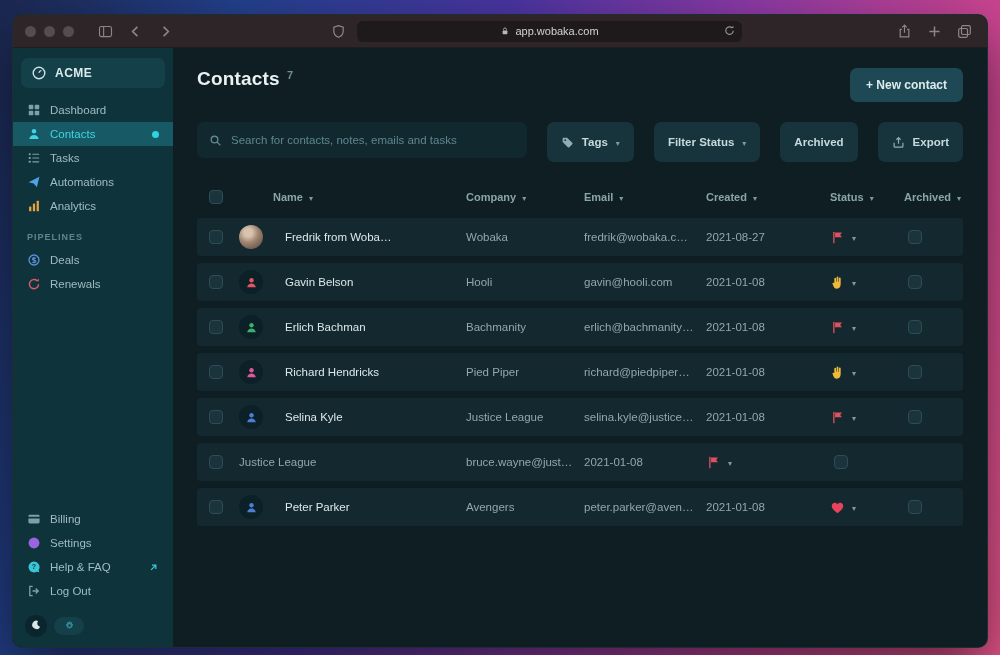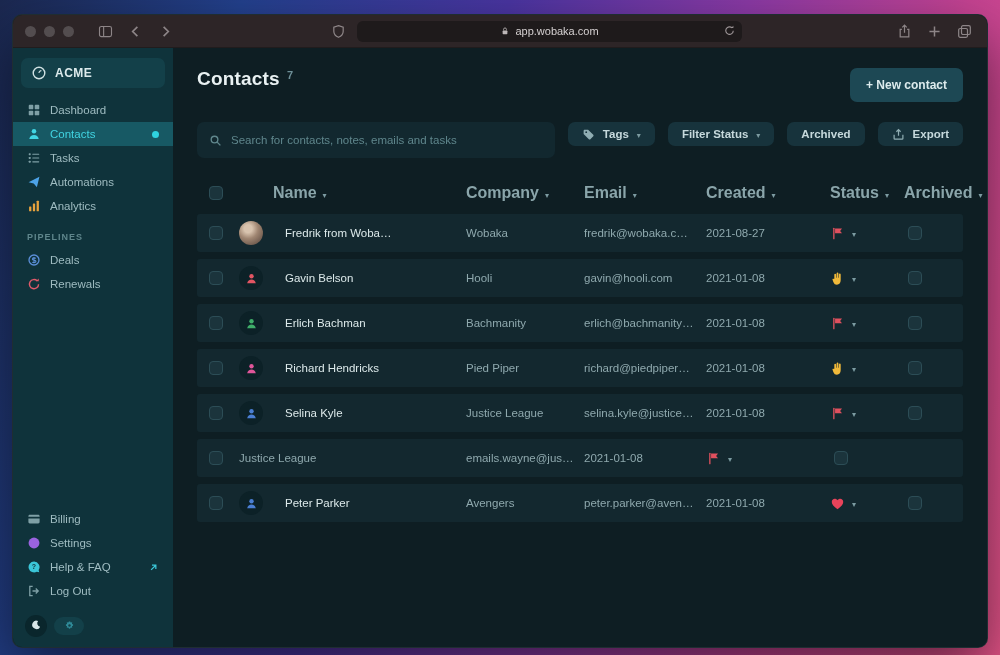--- a/index.html
+++ b/index.html
@@ -64,37 +64,37 @@
   .mode-toggle svg { width:11px; height:11px; }
 
   
   .main { flex:1; min-width:0; background:#0e1e23; padding:20px 24px 0; }
   .page-header { display:flex; align-items:flex-start; margin-bottom:20px; }
   .page-title { font-size:19px; font-weight:700; color:#e9f1f2; letter-spacing:.2px; }
   .count-badge { margin-left:7px; margin-top:1px; font-size:11px; font-weight:700; color:#6e9098; }
   .new-contact-button { margin-left:auto; background:#1d4854; color:#dcebed; border:0; border-radius:7px;
     padding:10px 16px; font-size:12px; font-weight:600; font-family:inherit; cursor:pointer; }
 
-  .toolbar { display:flex; gap:13px; margin-bottom:22px; }
+  .toolbar { display:flex; gap:20px; margin-bottom:22px; }
   .search-box { flex:1 1 auto; min-width:0; max-width:396px; height:36px; background:#12282f;
     border-radius:7px; display:flex; align-items:center; gap:9px; padding:0 12px; color:#5f868c; }
   .tb-icon { display:flex; flex:0 0 auto; }
   .tb-icon svg { width:13px; height:13px; }
   .search-input { flex:1; min-width:0; background:transparent; border:0; outline:0;
     color:#d6e4e6; font-size:11.5px; font-family:inherit; }
   .search-input::placeholder { color:#5f868c; }
-  .tb-btn { height:24px; background:#17333c; border:0; border-radius:7px; color:#c6d9dc;
+  .tb-btn { height:40px; background:#17333c; border:0; border-radius:7px; color:#c6d9dc;
     font-size:11.5px; font-weight:600; display:flex; align-items:center; gap:8px;
     padding:0 14px; font-family:inherit; cursor:pointer; }
   .tb-btn .tb-icon { color:#8fadb2; }
   .chev::after { content:"▾"; font-size:8px; color:#7c9ba1; }
 
   .table-head, .row { display:grid;
     grid-template-columns:42px minmax(0,1fr) 118px 122px 124px 74px 59px; align-items:center; }
-  .table-head { height:26px; margin-bottom:8px; color:#8aa5aa; font-size:16px; font-weight:700; }
+  .table-head { height:26px; margin-bottom:8px; color:#8aa5aa; font-size:11px; font-weight:700; }
   .th { display:flex; align-items:center; gap:6px; }
   .th-name { padding-left:34px; }
   .cell-check { padding-left:12px; display:flex; }
   .checkbox { width:14px; height:14px; border-radius:4px; background:#1b343c; border:1px solid #2c4d56; display:inline-block; }
 
   .row { height:38px; margin-bottom:7px; background:#13282f; border-radius:3px; font-size:11.5px; }
   .cell-name { display:flex; align-items:center; gap:22px; min-width:0; color:#dce9ea; font-weight:500; }
   .avatar { width:24px; height:24px; border-radius:50%; background:#0c2127;
     display:flex; align-items:center; justify-content:center; flex:0 0 auto; }
   .avatar svg { width:13px; height:13px; }
@@ -540,21 +540,21 @@
     <div class="cell-archived">
       <span class="checkbox"></span>
     </div>
   </div>
 
   <div class="row">
     <div class="cell-check">
       <span class="checkbox"></span>
     </div>
     <div class="cell-muted cell-company">Justice League</div>
-    <div class="cell-muted cell-email">emails.wayne@justi…</div>
+    <div class="cell-muted cell-email">bruce.wayne@justi…</div>
     <div class="cell-muted cell-created">2021-01-08</div>
     <div class="cell-status">
       <span class="status-icon" style="color: rgb(224, 80, 94);">
                     <svg viewBox="0 0 16 16" fill="currentColor">
                       <rect x="3.4" y="1.8" width="1.4" height="12.4" rx=".7"></rect>
                       <path d="M5.4 2.6h7.4l-2 2.6 2 2.6H5.4z"></path>
                     </svg>
                   </span>
       <span class="chev"></span>
     </div>

